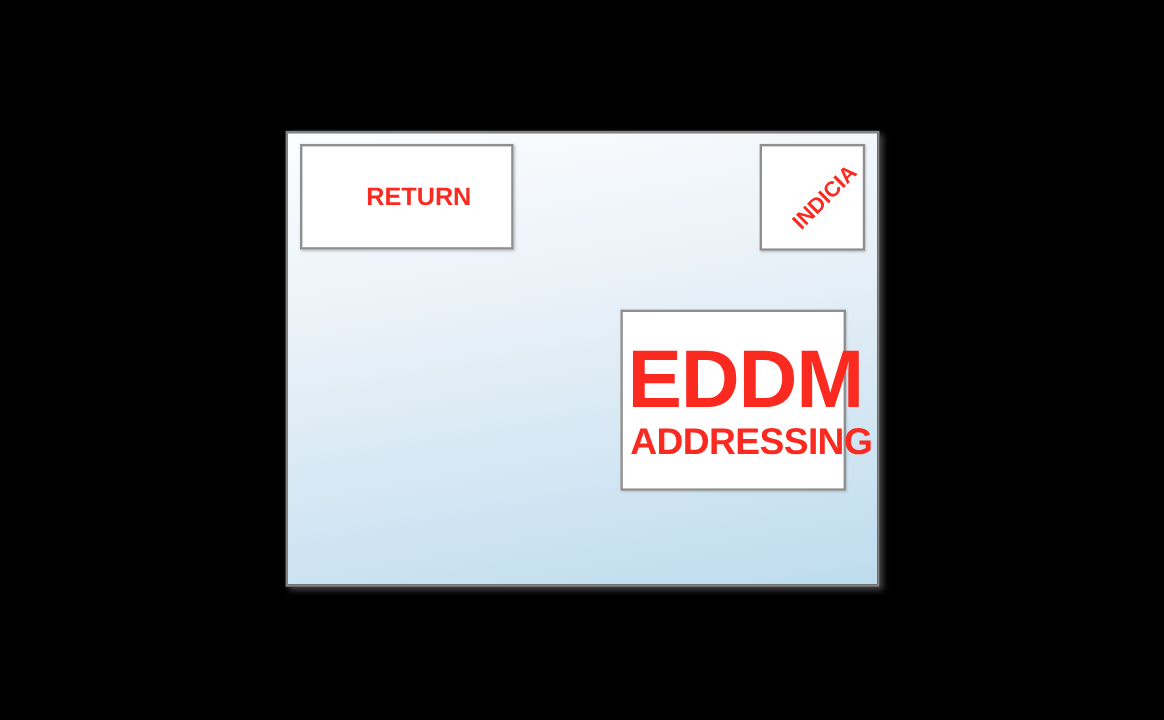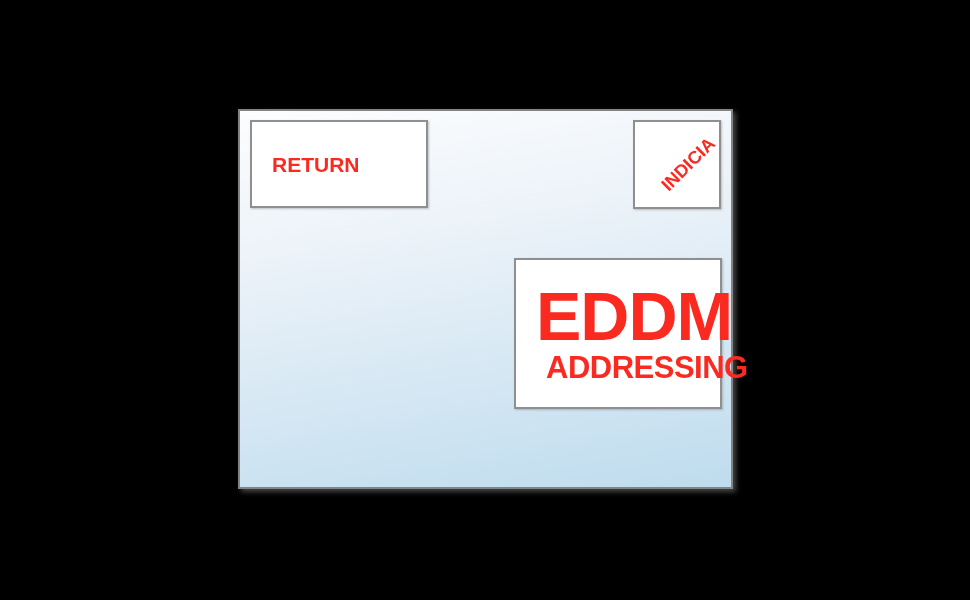--- a/index.html
+++ b/index.html
@@ -26,21 +26,21 @@
     background: linear-gradient(170deg, #fcfdfe 0%, #e9f1f8 38%, #bedcee 100%);
     box-shadow: 3px 3px 5px rgba(150,150,150,0.45);
   }
   .label-box {
     position: absolute;
     box-sizing: border-box;
     background: #ffffff;
     border: 2.5px solid #8f8f8f;
     display: flex;
     flex-direction: column;
-    align-items: flex-start;
+    align-items: center;
     justify-content: center;
     box-shadow: 1px 1px 2px rgba(90,90,90,0.35);
     color: #fa2a21;
     font-weight: 700;
     text-align: center;
     padding-left: 20px;
   }
   .return-address-box {
     left: 10px;
     top: 9px;
@@ -54,23 +54,23 @@
     top: 9px;
     width: 88px;
     height: 89px;
   }
   .indicia-text {
     font-size: 18px;
     transform: rotate(-45deg);
     white-space: nowrap;
   }
   .eddm-box {
-    right: 9px;
+    right: 26px;
     top: 147px;
-    width: 208px;
+    width: 188px;
     height: 151px;
   }
   .eddm-title {
     font-size: 68px;
     line-height: 68px;
     letter-spacing: -1px;
   }
   .eddm-subtitle {
     font-size: 31px;
     line-height: 36px;

